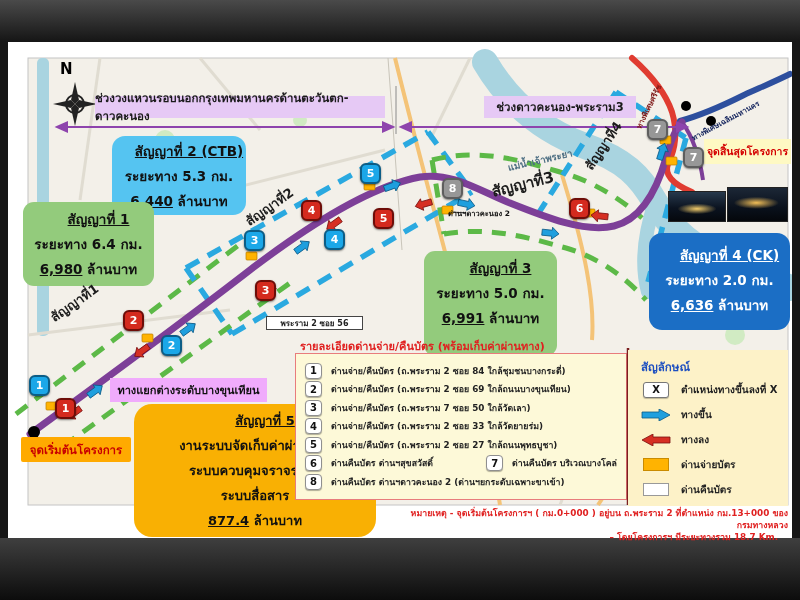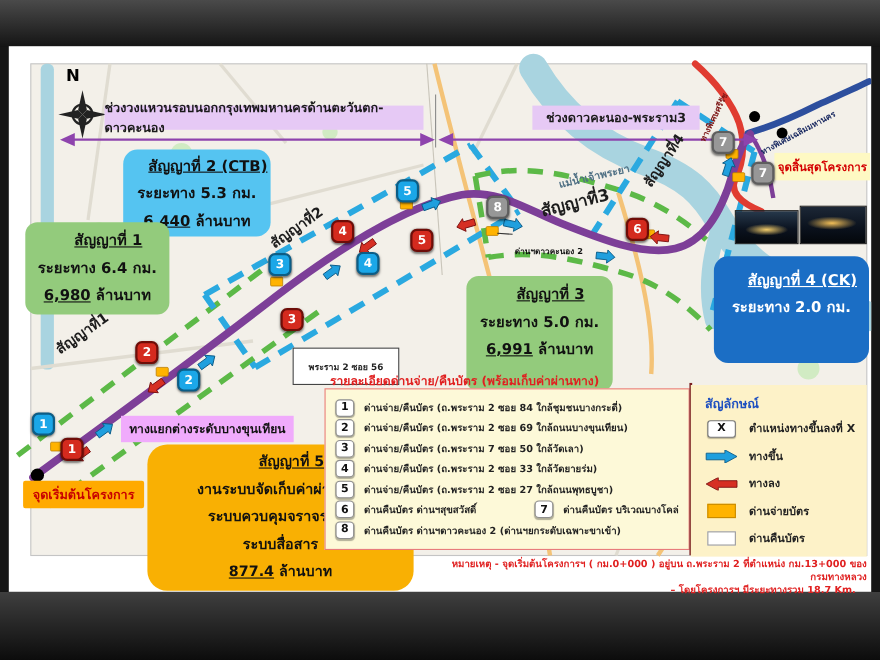--- a/index.html
+++ b/index.html
@@ -32,33 +32,33 @@
   #box-c4 .ln{color:#fff;}
   #box-c5{left:134px;top:404px;width:242px;height:133px;background:#f9b003;border-radius:18px;padding-top:4px;}
   #box-c5 .ln{font-size:13px;line-height:25px;}
 
   #lbl-interchange{left:110px;top:378px;width:157px;height:24px;background:#f0abfc;color:#111;
     font-weight:bold;font-size:11px;display:flex;align-items:center;justify-content:center;}
   #lbl-start{left:21px;top:437px;width:110px;height:25px;background:#ffaa00;color:#c80000;
     font-weight:bold;font-size:11.5px;display:flex;align-items:center;justify-content:center;border-radius:2px;}
   #lbl-end{left:704px;top:139px;width:87px;height:25px;background:#fef9c3;color:#d40000;
     font-weight:bold;font-size:10.5px;display:flex;align-items:center;justify-content:center;}
-  #lbl-soi56{left:266px;top:316px;width:97px;height:34px;background:#fff;border:1px solid #444;
+  #lbl-soi56{left:266px;top:316px;width:97px;height:14px;background:#fff;border:1px solid #444;
     font-size:8px;color:#222;display:flex;align-items:center;justify-content:center;font-weight:600;}
 
   
   .rl{position:absolute;font-weight:bold;color:#1c1c1c;white-space:nowrap;transform-origin:0 50%;}
   #rl-sec1{left:52px;top:308px;font-size:13px;transform:rotate(-35deg);}
   #rl-sec2{left:247px;top:212px;font-size:13px;transform:rotate(-35deg);}
   #rl-sec3{left:492px;top:180px;font-size:15px;transform:rotate(-14deg);}
   #rl-sec4{left:588px;top:158px;font-size:13px;transform:rotate(-56deg);}
   #rl-river{left:508px;top:160px;font-size:9.5px;color:#4e6f83;transform:rotate(-13deg);font-weight:600;}
   #rl-srirat{left:638px;top:122px;font-size:7.5px;color:#7c1515;transform:rotate(-64deg);}
   #rl-chalerm{left:692px;top:132px;font-size:7.5px;color:#15255e;transform:rotate(-28deg);}
-  #rl-dan{left:468px;top:207px;font-size:7.5px;color:#111;transform:none;font-weight:600;margin-top:15px;}
+  #rl-dan{left:448px;top:207px;font-size:7.5px;color:#111;transform:none;font-weight:600;}
 
   
   .m{position:absolute;width:21px;height:21px;border-radius:6px;display:flex;align-items:center;justify-content:center;
      font-size:11px;font-weight:bold;color:#fff;box-shadow:0 1px 2px rgba(0,0,0,.5);}
   .m.b{background:#1ba7e8;border:2px solid #0c5d86;}
   .m.r{background:#d42a1e;border:2px solid #6e0d08;}
   .m.g{background:#979797;border:2px solid #5e5e5e;}
 
   
   #details-header{left:300px;top:337px;color:#e02020;font-weight:bold;font-size:11px;white-space:nowrap;}
@@ -239,20 +239,21 @@
     <div class="ln"><span class="amt">6,980</span><span> ล้านบาท</span></div>
   </div>
   <div class="abs cbox" id="box-c3">
     <div class="ln t">สัญญาที่ 3</div>
     <div class="ln">ระยะทาง 5.0 กม.</div>
     <div class="ln"><span class="amt">6,991</span><span> ล้านบาท</span></div>
   </div>
   <div class="abs cbox" id="box-c4">
     <div class="ln t">สัญญาที่ 4 (CK)</div>
     <div class="ln">ระยะทาง 2.0 กม.</div>
+    <div class="ln"><span class="amt">6,636</span><span> ล้านบาท</span></div>
   </div>
   <div class="abs cbox" id="box-c5">
     <div class="ln t">สัญญาที่ 5</div>
     <div class="ln">งานระบบจัดเก็บค่าผ่านทาง</div>
     <div class="ln">ระบบควบคุมจราจรและ</div>
     <div class="ln">ระบบสื่อสาร</div>
     <div class="ln"><span class="amt">877.4</span><span> ล้านบาท</span></div>
   </div>
 
   <div class="abs" id="lbl-interchange">ทางแยกต่างระดับบางขุนเทียน</div>

